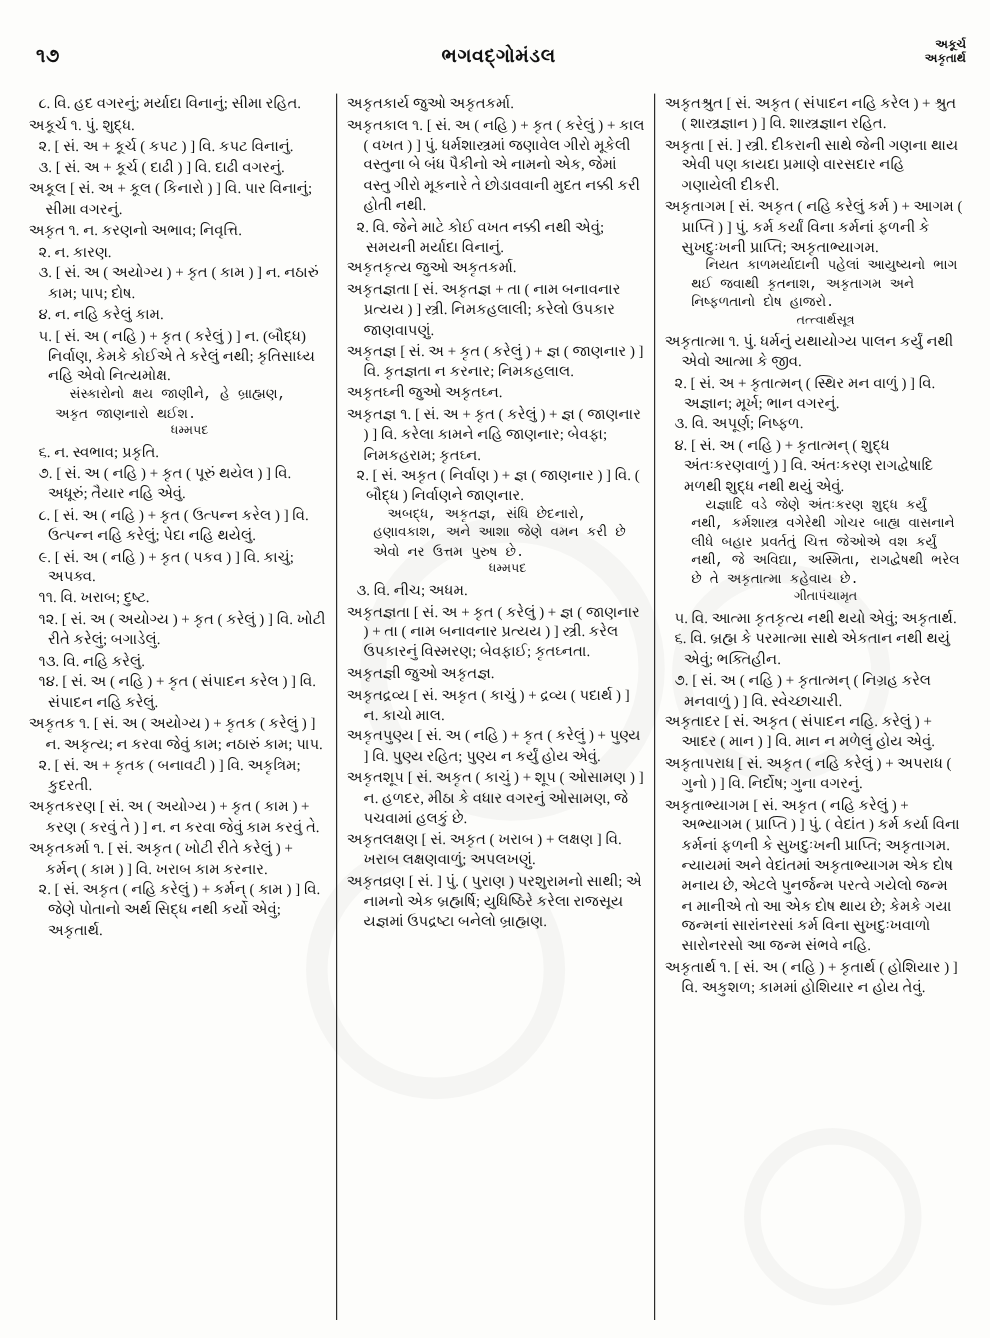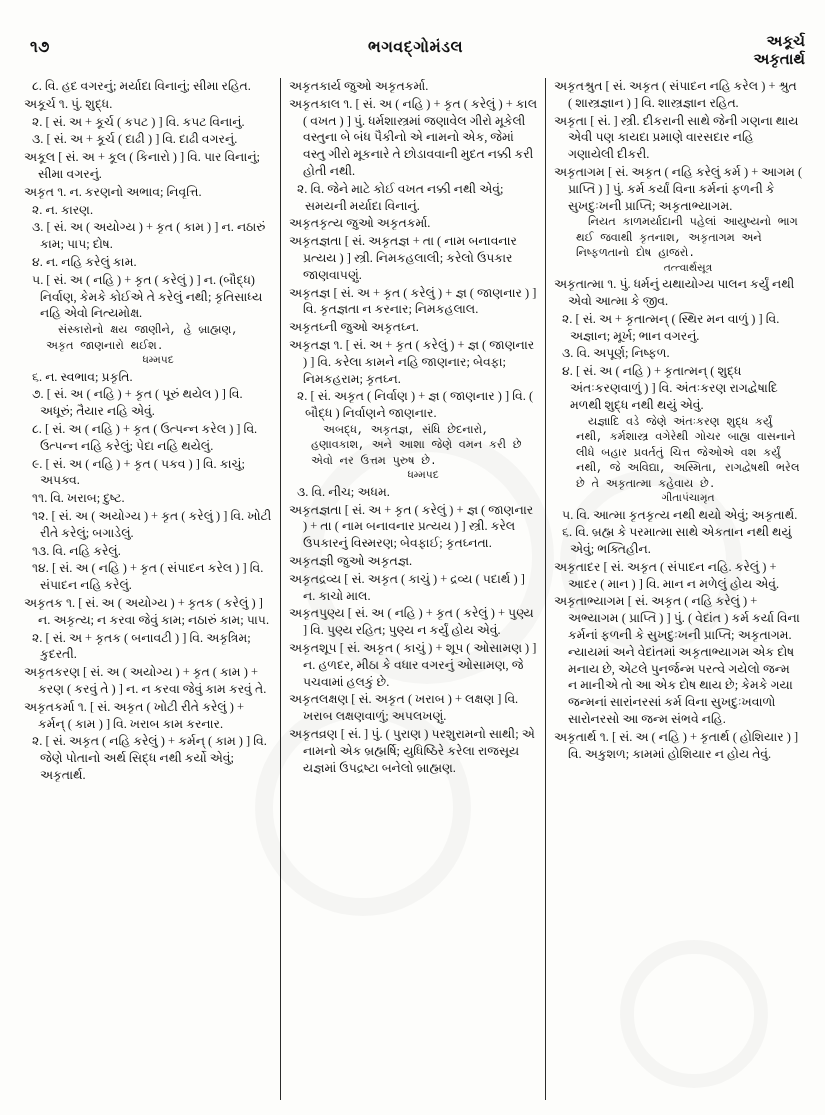--- a/index.html
+++ b/index.html
@@ -27,21 +27,21 @@
   .folio{
     position:absolute;left:4px;top:8px;
     font-size:16px;font-weight:bold;letter-spacing:.5px;
   }
   .booktitle{
     position:absolute;left:0;right:0;top:8px;text-align:center;
     font-size:16px;font-weight:bold;letter-spacing:.5px;
   }
   .guidewords{
     position:absolute;right:0;top:2px;text-align:right;
-    font-size:15px;font-weight:bold;line-height:1.22;
+    font-size:10px;font-weight:bold;line-height:1.22;
   }
 
   
   .cols{
     position:absolute;left:20px;top:78px;width:786px;height:1022px;
     display:flex;
   }
   .col{
     width:255px;
     padding:0 4px;
@@ -158,19 +158,21 @@
         <p class="entry">અકૃતા [ સં. ] સ્ત્રી. દીકરાની સાથે જેની ગણના થાય એવી પણ કાયદા પ્રમાણે વારસદાર નહિ ગણાયેલી દીકરી.</p>
         <p class="entry">અકૃતાગમ [ સં. અકૃત ( નહિ કરેલું કર્મ ) + આગમ ( પ્રાપ્તિ ) ] પું. કર્મ કર્યાં વિના કર્મનાં ફળની કે સુખદુઃખની પ્રાપ્તિ; અકૃતાભ્યાગમ.</p>
         <p class="quote">નિયત કાળમર્યાદાની પહેલાં આયુષ્યનો ભાગ થઈ જવાથી કૃતનાશ, અકૃતાગમ અને નિષ્ફળતાનો દોષ હાજરો.<span class="cite">તત્ત્વાર્થસૂત્ર</span></p>
         <p class="entry">અકૃતાત્મા ૧. પું. ધર્મનું યથાયોગ્ય પાલન કર્યું નથી એવો આત્મા કે જીવ.</p>
         <p class="sense">૨. [ સં. અ + કૃતાત્મન્ ( સ્થિર મન વાળું ) ] વિ. અજ્ઞાન; મૂર્ખ; ભાન વગરનું.</p>
         <p class="sense">૩. વિ. અપૂર્ણ; નિષ્ફળ.</p>
         <p class="sense">૪. [ સં. અ ( નહિ ) + કૃતાત્મન્ ( શુદ્ધ અંતઃકરણવાળું ) ] વિ. અંતઃકરણ રાગદ્વેષાદિ મળથી શુદ્ધ નથી થયું એવું.</p>
         <p class="quote">યજ્ઞાદિ વડે જેણે અંતઃકરણ શુદ્ધ કર્યું નથી, કર્મશાસ્ત્ર વગેરેથી ગોચર બાહ્ય વાસનાને લીધે બહાર પ્રવર્તતું ચિત્ત જેઓએ વશ કર્યું નથી, જે અવિદ્યા, અસ્મિતા, રાગદ્વેષથી ભરેલ છે તે અકૃતાત્મા કહેવાય છે.<span class="cite">ગીતાપંચામૃત</span></p>
         <p class="sense">૫. વિ. આત્મા કૃતકૃત્ય નથી થયો એવું; અકૃતાર્થ.</p>
         <p class="sense">૬. વિ. બ્રહ્મ કે પરમાત્મા સાથે એકતાન નથી થયું એવું; ભક્તિહીન.</p>
+        <p class="sense">૭. [ સં. અ ( નહિ ) + કૃતાત્મન્ ( નિગ્રહ કરેલ મનવાળું ) ] વિ. સ્વેચ્છાચારી.</p>
         <p class="entry">અકૃતાદર [ સં. અકૃત ( સંપાદન નહિ. કરેલું ) + આદર ( માન ) ] વિ. માન ન મળેલું હોય એવું.</p>
+        <p class="entry">અકૃતાપરાધ [ સં. અકૃત ( નહિ કરેલું ) + અપરાધ ( ગુનો ) ] વિ. નિર્દોષ; ગુના વગરનું.</p>
         <p class="entry">અકૃતાભ્યાગમ [ સં. અકૃત ( નહિ કરેલું ) + અભ્યાગમ ( પ્રાપ્તિ ) ] પું. ( વેદાંત ) કર્મ કર્યા વિના કર્મનાં ફળની કે સુખદુઃખની પ્રાપ્તિ; અકૃતાગમ. ન્યાયમાં અને વેદાંતમાં અકૃતાભ્યાગમ એક દોષ મનાય છે, એટલે પુનર્જન્મ પરત્વે ગયેલો જન્મ ન માનીએ તો આ એક દોષ થાય છે; કેમકે ગયા જન્મનાં સારાંનરસાં કર્મ વિના સુખદુઃખવાળો સારોનરસો આ જન્મ સંભવે નહિ.</p>
         <p class="entry">અકૃતાર્થ ૧. [ સં. અ ( નહિ ) + કૃતાર્થ ( હોશિયાર ) ] વિ. અકુશળ; કામમાં હોશિયાર ન હોય તેવું.</p>
       </div>
   </div>
 
 </div>
 
 </body></html>

